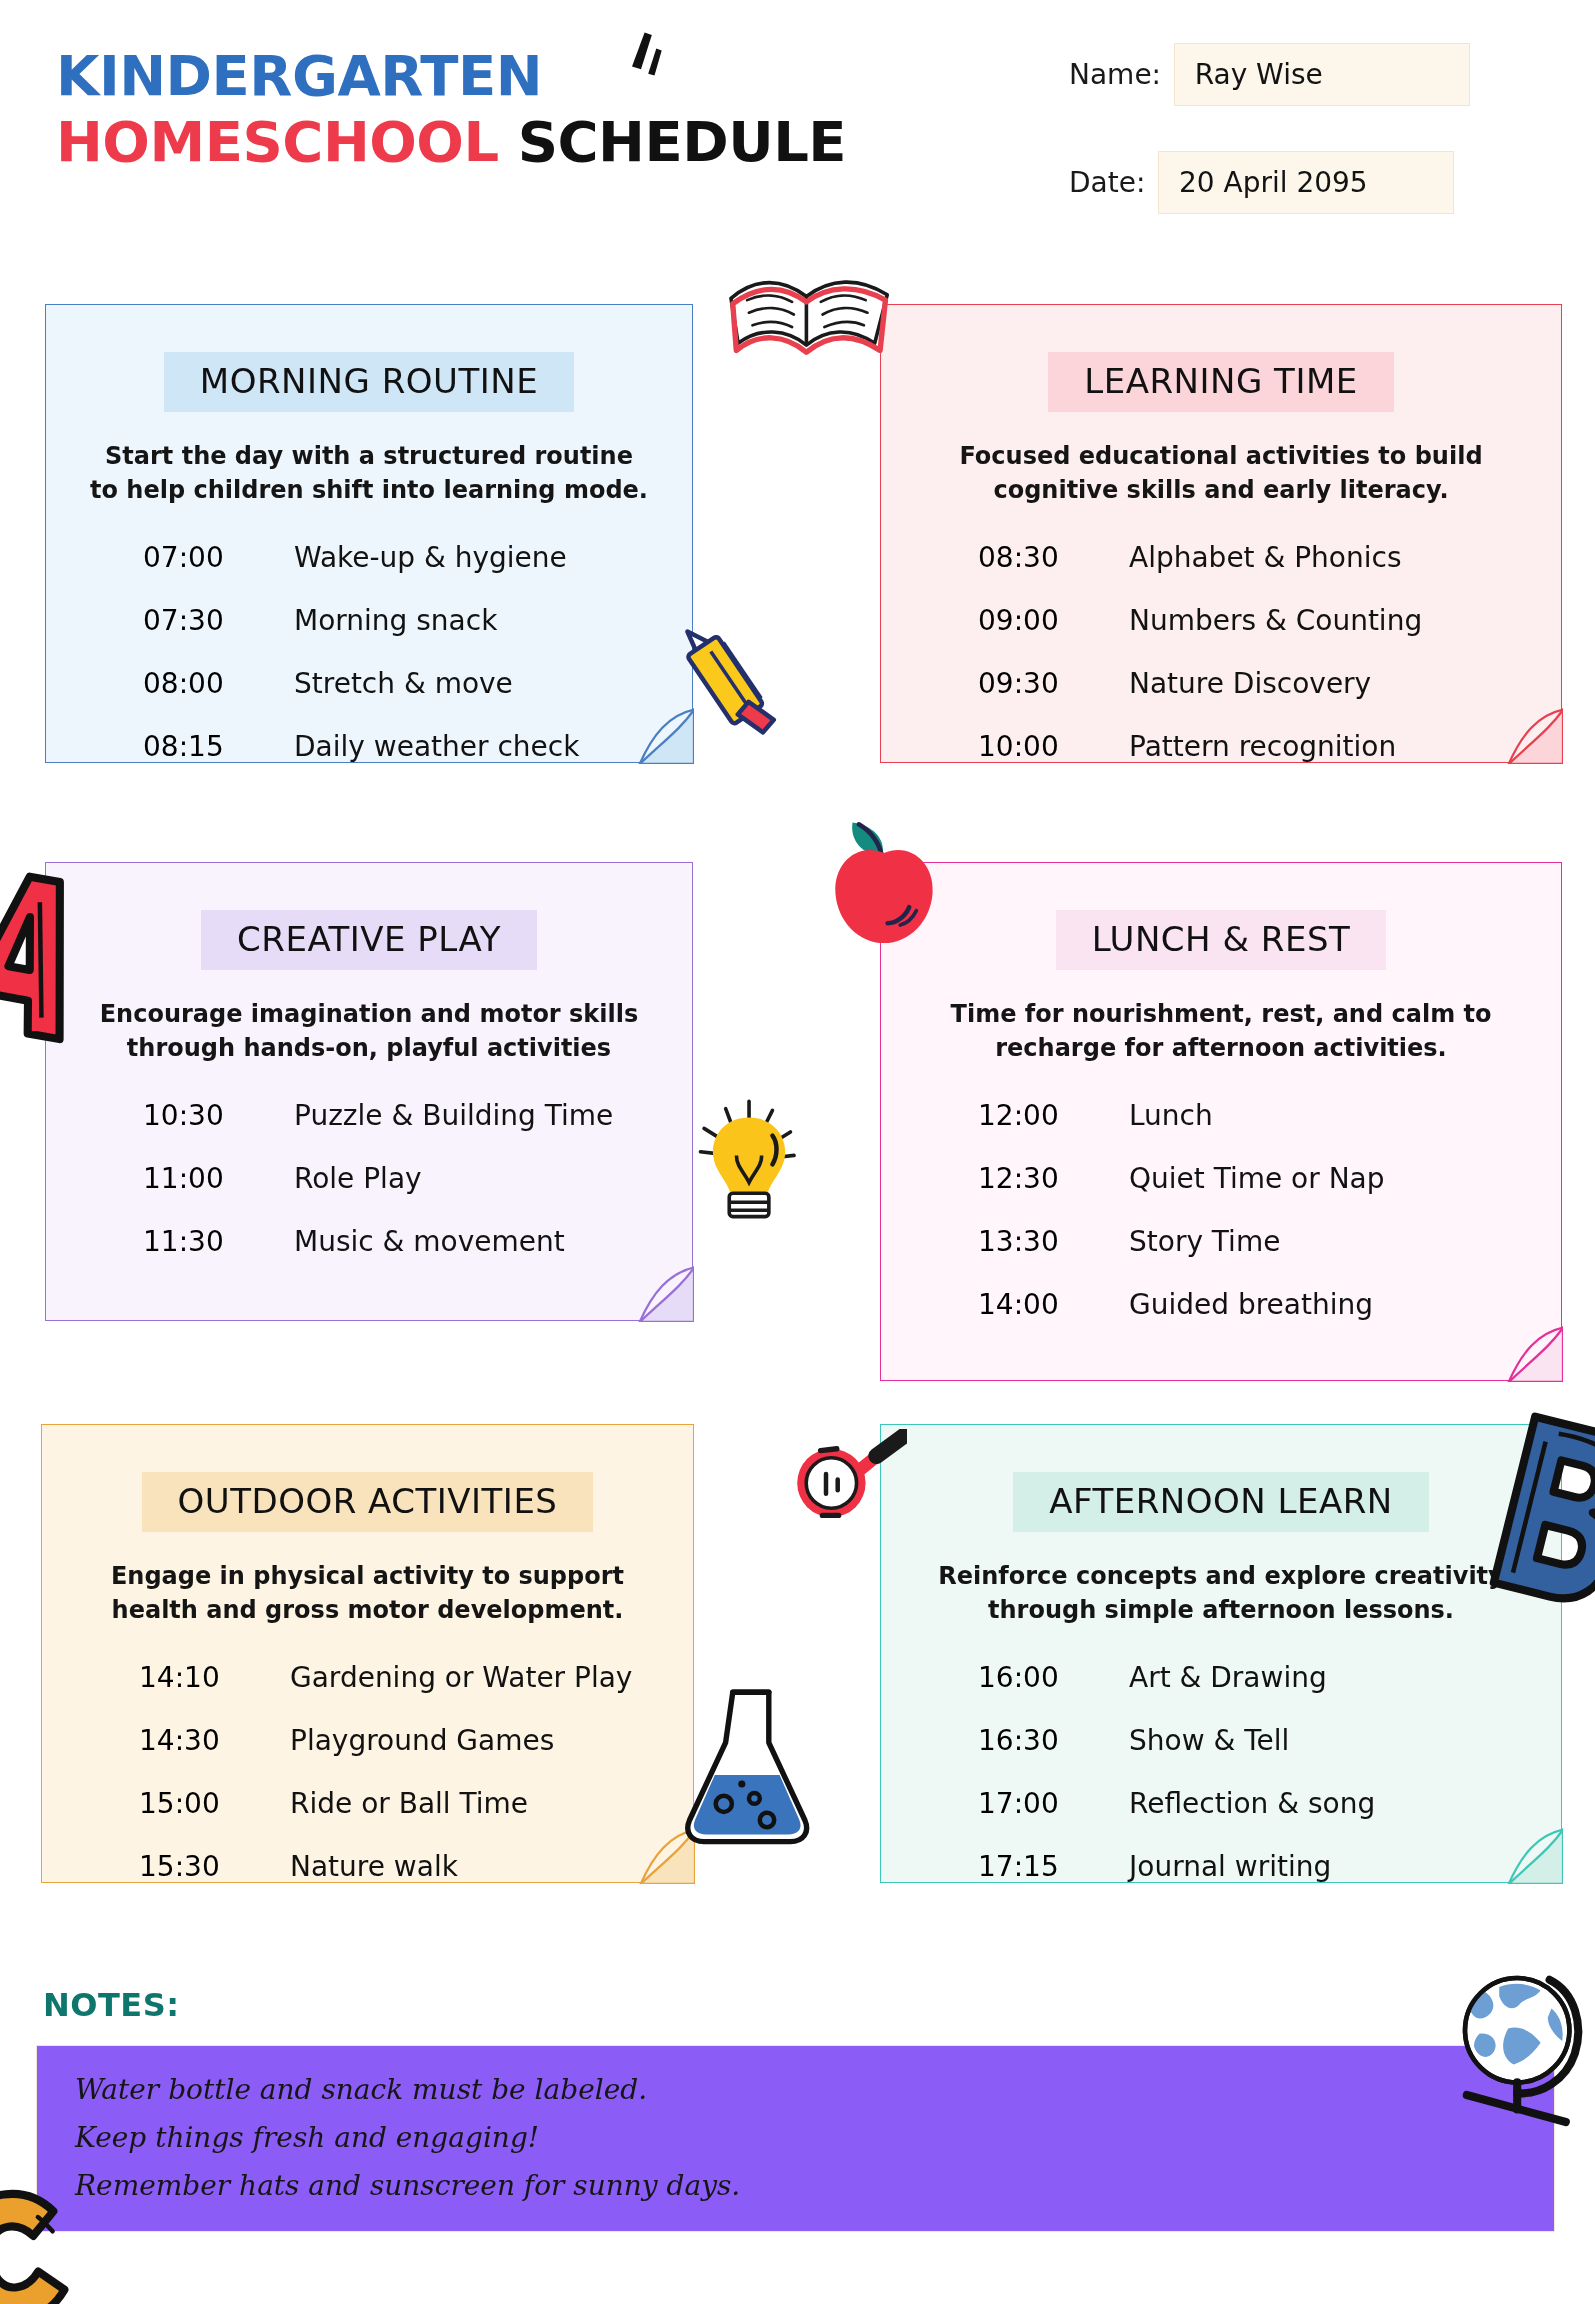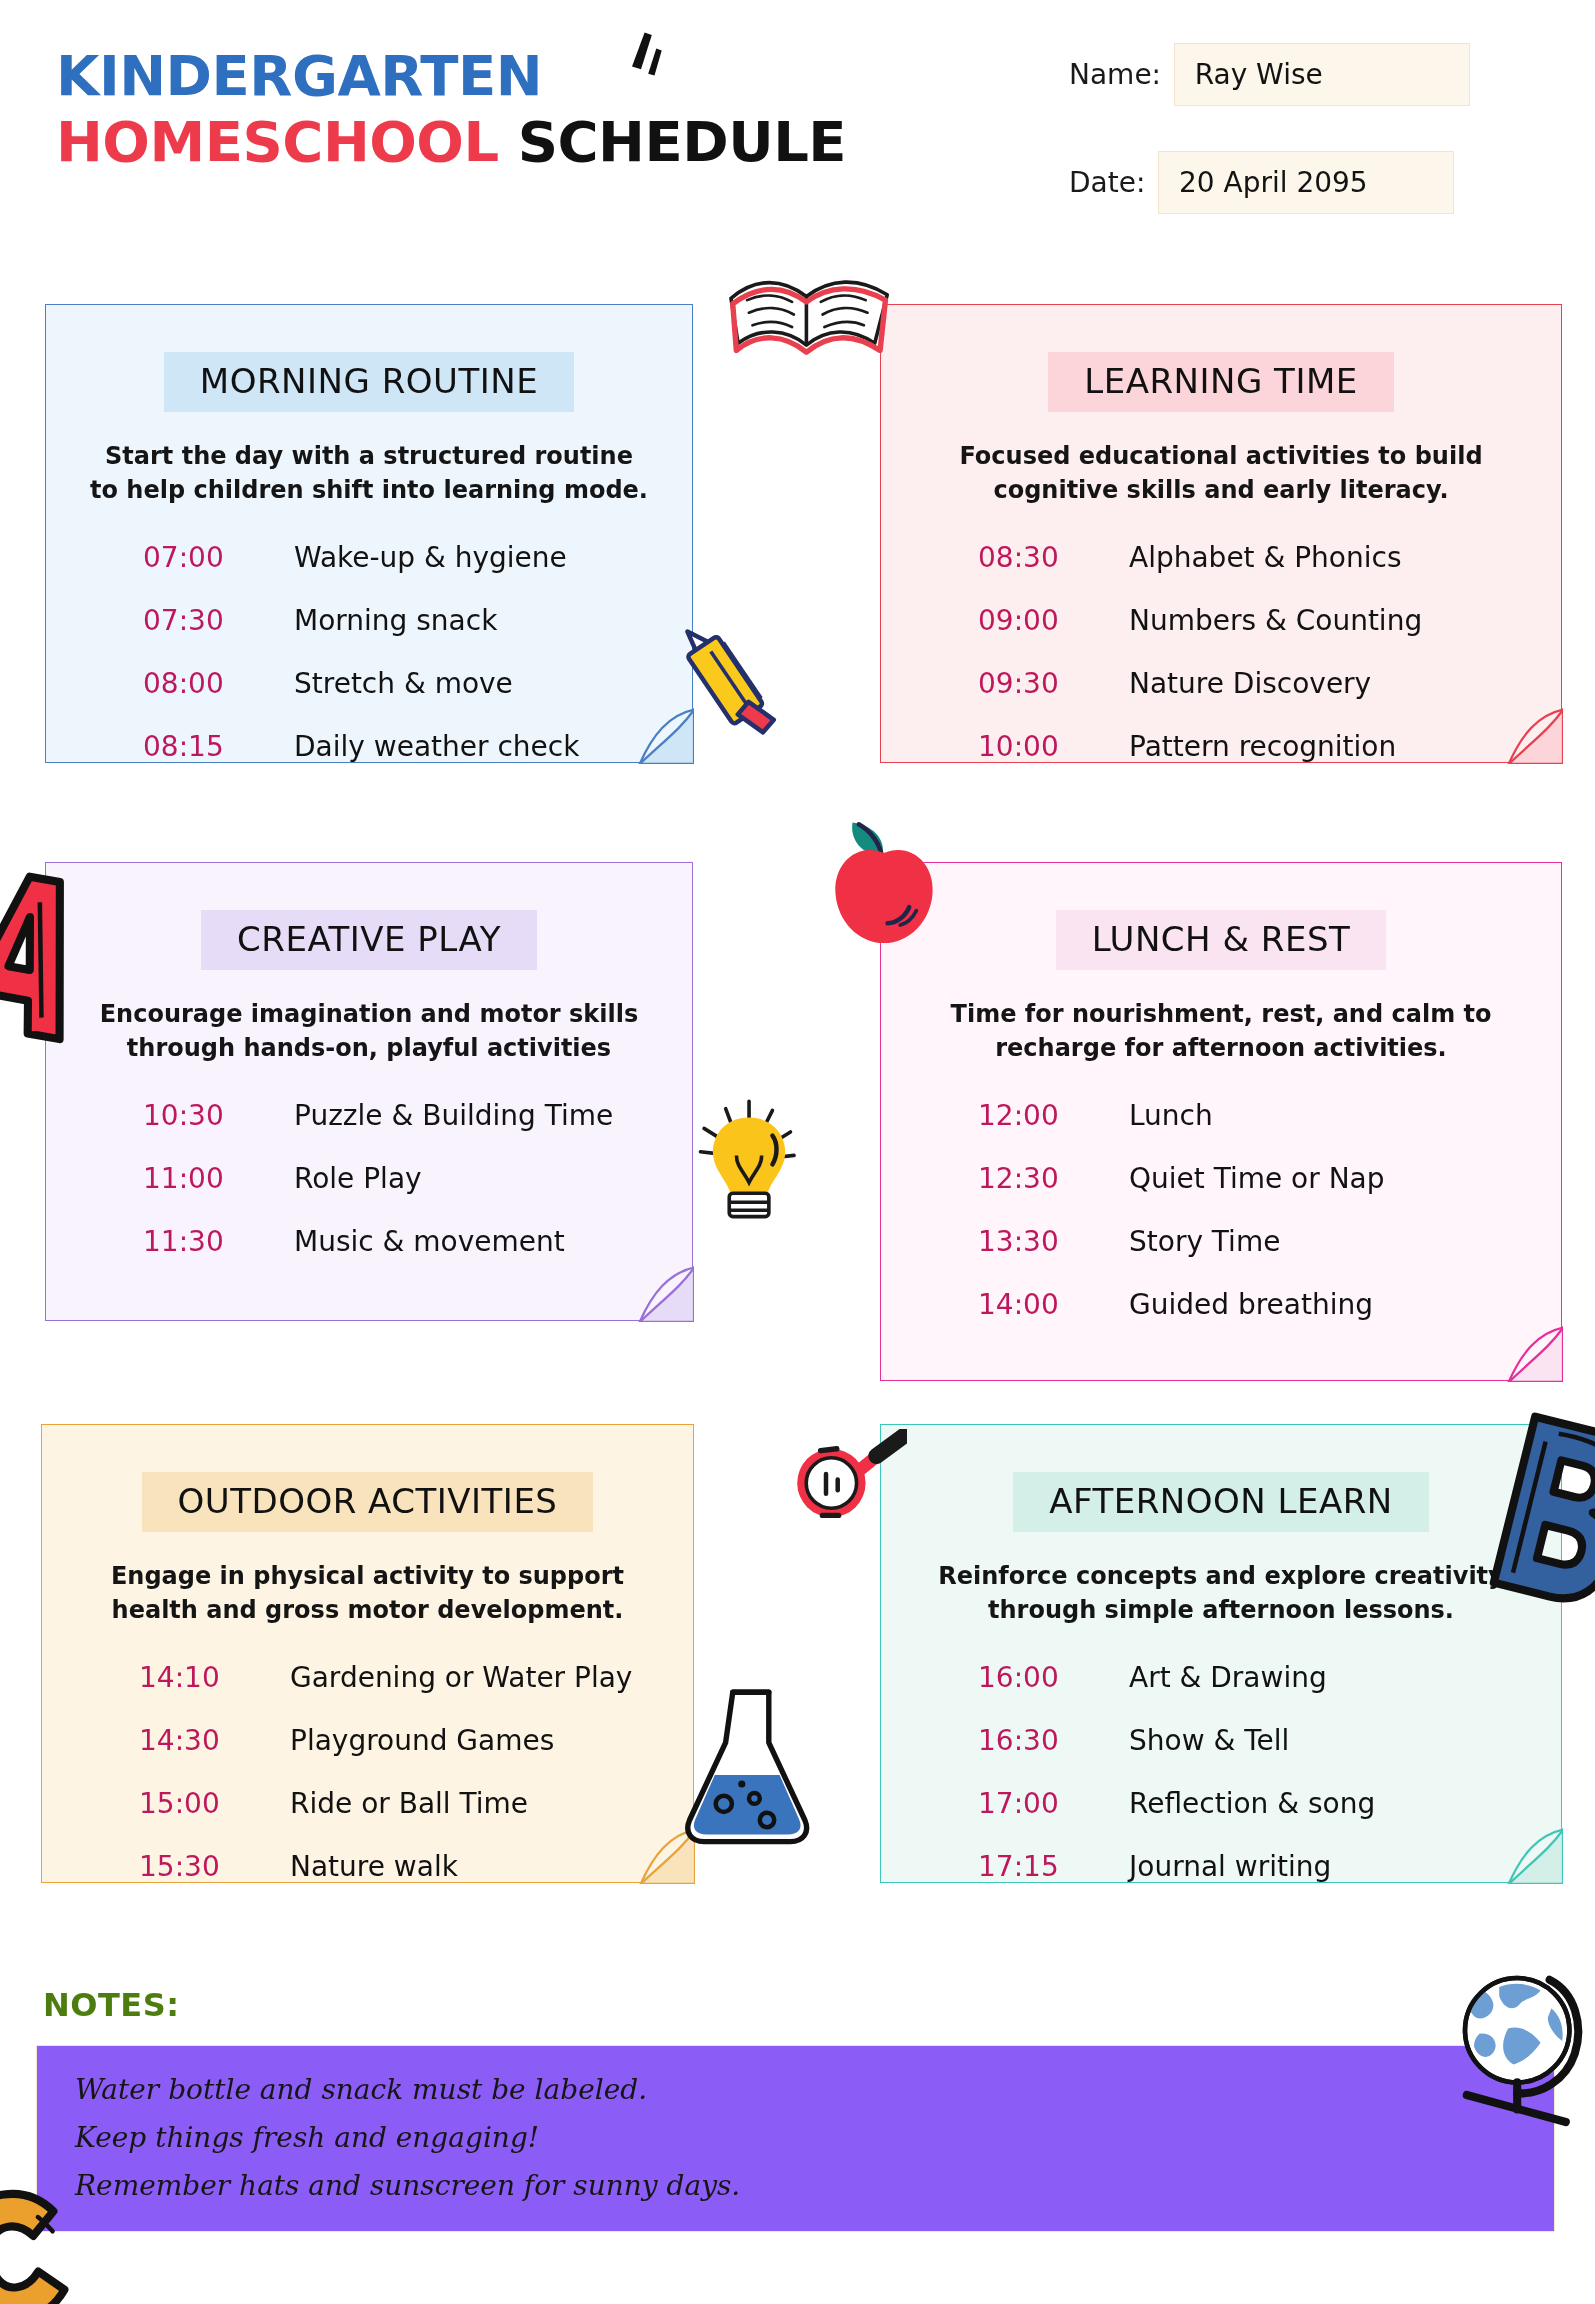--- a/index.html
+++ b/index.html
@@ -123,21 +123,21 @@
   .srow {
     display: flex;
     align-items: baseline;
     height: 63px;
   }
   .stime {
     width: 151px;
     flex: none;
     font-family: "DejaVu Sans", sans-serif;
     font-size: 28px;
-    color: #be185d;
+    color: #000000;
   }
   .sact {
     font-family: "DejaVu Sans", sans-serif;
     font-size: 28px;
     color: #121212;
     white-space: nowrap;
   }
 
   
   .curl {
@@ -173,21 +173,21 @@
 
   
   #notes-label {
     position: absolute;
     left: 43px;
     top: 1986px;
     font-family: "DejaVu Sans", sans-serif;
     font-weight: bold;
     font-size: 32px;
     letter-spacing: 0.5px;
-    color: #4d7c0f;
+    color: #0f766e;
   }
   #notes-box {
     position: absolute;
     left: 36px;
     top: 2045px;
     width: 1519px;
     height: 187px;
     background: #8b5cf6;
     border: 0.9px solid #f3e7d3;
     padding: 20px 0 0 38px;

